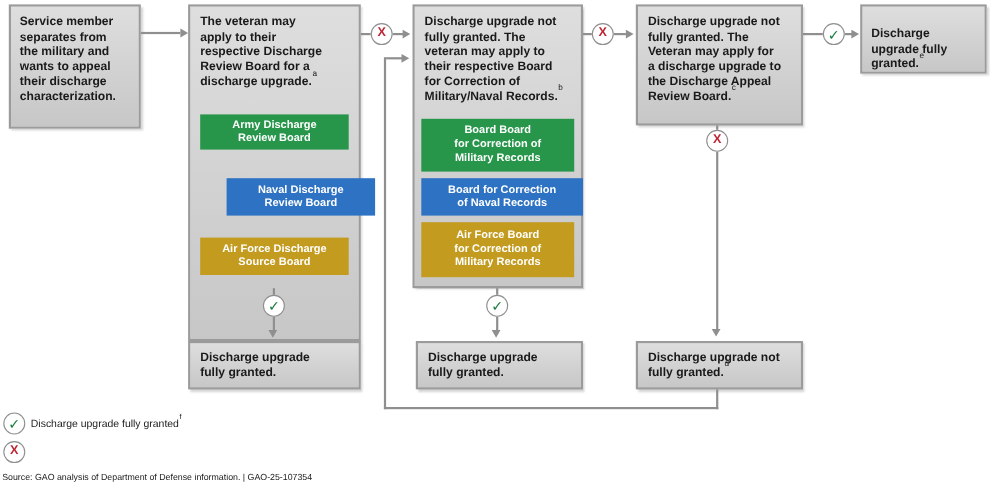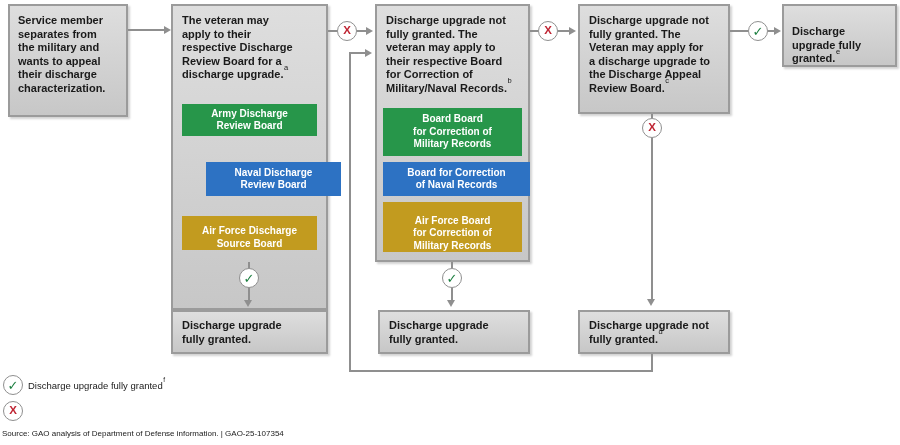--- a/index.html
+++ b/index.html
@@ -16,21 +16,21 @@
   }
   .box .pad{padding:7px 9px;}
   .bt{white-space:pre-line;font-weight:bold;}
   sup.fn{font-size:7.5px;line-height:0;position:relative;top:-3.5px;left:0.5px;}
   .chip{
     position:absolute;box-sizing:border-box;display:flex;align-items:center;justify-content:center;
     color:#fff;font-size:10px;line-height:12.5px;text-align:center;
   }
   .chip-green{background:var(--army_green,#27964a);}
   .chip-blue{background:var(--navy_blue,#2d72c3);}
-  .chip-gold{background:var(--air_force_gold,#c29b1f);align-items:flex-end;}
+  .chip-gold{background:var(--air_force_gold,#c29b1f);}
   .hline,.vline{position:absolute;background:var(--connector,#8f8f8f);}
   .hline{height:2px;}
   .vline{width:2px;}
   .ah-r{position:absolute;width:0;height:0;border-top:4.5px solid transparent;border-bottom:4.5px solid transparent;border-left:7px solid var(--connector,#8f8f8f);}
   .ah-d{position:absolute;width:0;height:0;border-left:4.5px solid transparent;border-right:4.5px solid transparent;border-top:7px solid var(--connector,#8f8f8f);}
   .circ{
     position:absolute;box-sizing:border-box;width:20px;height:20px;border-radius:50%;
     background:#fff;border:1.5px solid var(--connector,#8f8f8f);
     display:flex;align-items:center;justify-content:center;font-weight:bold;
   }

